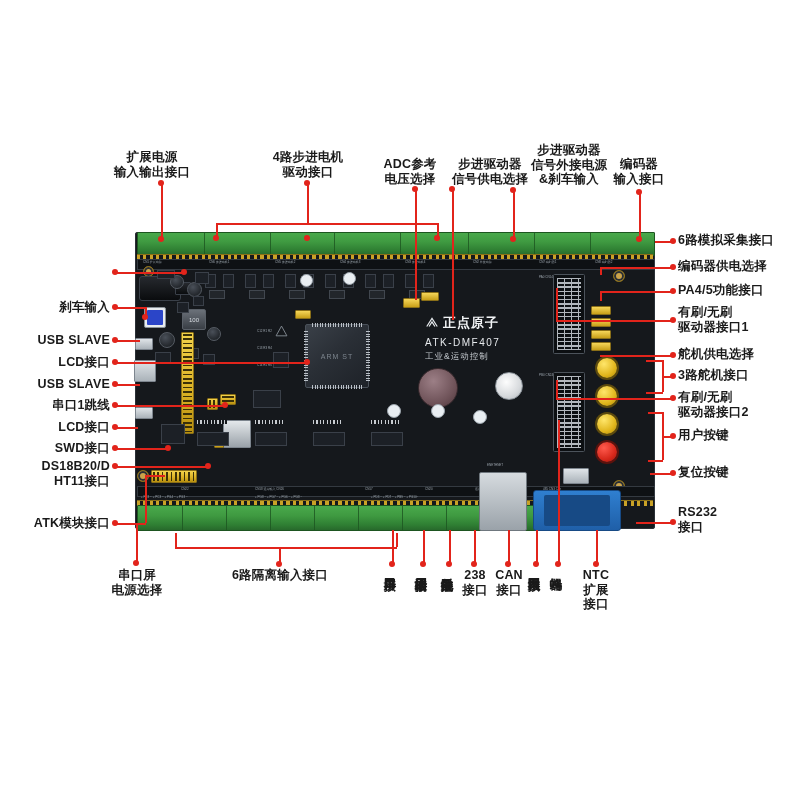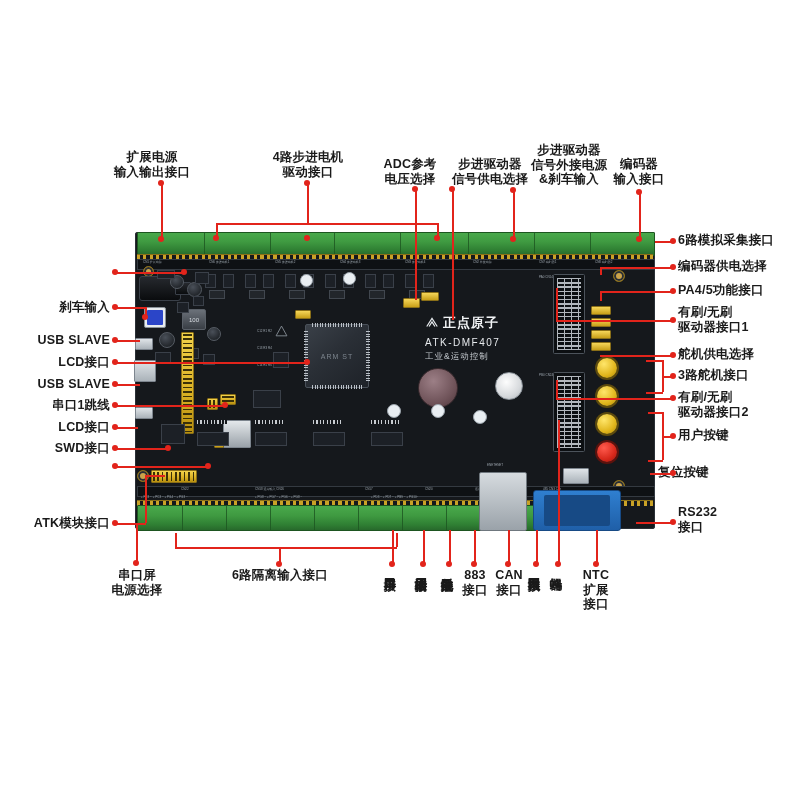--- a/index.html
+++ b/index.html
@@ -371,20 +371,22 @@
 
   <div class="lbl r" style="left:6px;top:420px;width:104px;">LCD接口</div>
   <div class="ln lnh" style="left:116px;top:427px;width:22px;"></div>
   <div class="dot" style="left:112px;top:424px;"></div>
 
   <div class="lbl r" style="left:14px;top:441px;width:96px;">SWD接口</div>
   <div class="ln lnh" style="left:116px;top:448px;width:52px;"></div>
   <div class="dot" style="left:112px;top:445px;"></div>
   <div class="dot" style="left:165px;top:445px;"></div>
 
+  <div class="lbl r" style="left:6px;top:459px;width:104px;">DS18B20/D
+HT11接口</div>
   <div class="ln lnh" style="left:116px;top:466px;width:92px;"></div>
   <div class="dot" style="left:112px;top:463px;"></div>
   <div class="dot" style="left:205px;top:463px;"></div>
 
   <div class="lbl r" style="left:4px;top:516px;width:106px;">ATK模块接口</div>
   <div class="ln lnh" style="left:116px;top:523px;width:30px;"></div>
   <div class="ln lnv" style="left:145px;top:475px;height:48px;"></div>
   <div class="ln lnh" style="left:145px;top:475px;width:20px;"></div>
   <div class="dot" style="left:112px;top:520px;"></div>
 
@@ -425,21 +427,21 @@
   <div class="ln lnv" style="left:556px;top:380px;height:18px;"></div>
   <div class="dot" style="left:670px;top:395px;"></div>
 
   <div class="lbl l" style="left:678px;top:428px;width:120px;">用户按键</div>
   <div class="ln lnh" style="left:662px;top:436px;width:11px;"></div>
   <div class="ln lnv" style="left:662px;top:412px;height:48px;"></div>
   <div class="ln lnh" style="left:648px;top:412px;width:15px;"></div>
   <div class="ln lnh" style="left:648px;top:460px;width:15px;"></div>
   <div class="dot" style="left:670px;top:433px;"></div>
 
-  <div class="lbl l" style="left:658px;top:465px;width:120px;">复位按键</div>
+  <div class="lbl l" style="left:678px;top:465px;width:120px;">复位按键</div>
   <div class="ln lnh" style="left:650px;top:473px;width:23px;"></div>
   <div class="dot" style="left:670px;top:470px;"></div>
 
   <div class="lbl l" style="left:678px;top:505px;width:120px;">RS232
 接口</div>
   <div class="ln lnh" style="left:636px;top:522px;width:37px;"></div>
   <div class="dot" style="left:670px;top:519px;"></div>
 
   <div class="lbl c" style="left:94px;top:568px;width:86px;">串口屏
 电源选择</div>
@@ -458,21 +460,21 @@
   <div class="dot" style="left:389px;top:561px;"></div>
 
   <div class="lbl vert" style="left:414px;top:568px;">通用输出接口</div>
   <div class="ln lnv" style="left:423px;top:530px;height:34px;"></div>
   <div class="dot" style="left:420px;top:561px;"></div>
 
   <div class="lbl vert" style="left:440px;top:568px;">后备电池接口</div>
   <div class="ln lnv" style="left:449px;top:530px;height:34px;"></div>
   <div class="dot" style="left:446px;top:561px;"></div>
 
-  <div class="lbl c" style="left:452px;top:568px;width:46px;">883
+  <div class="lbl c" style="left:452px;top:568px;width:46px;">238
 接口</div>
   <div class="ln lnv" style="left:474px;top:530px;height:34px;"></div>
   <div class="dot" style="left:471px;top:561px;"></div>
 
   <div class="lbl c" style="left:486px;top:568px;width:46px;">CAN
 接口</div>
   <div class="ln lnv" style="left:508px;top:530px;height:34px;"></div>
   <div class="dot" style="left:505px;top:561px;"></div>
 
   <div class="lbl vert" style="left:527px;top:568px;">以太网接口</div>

